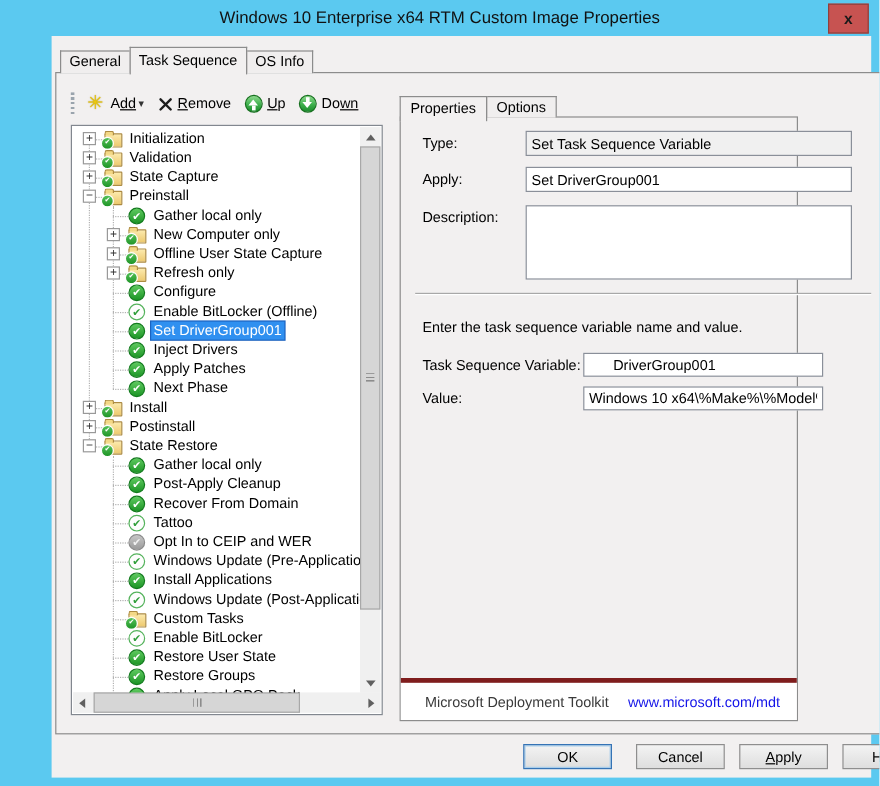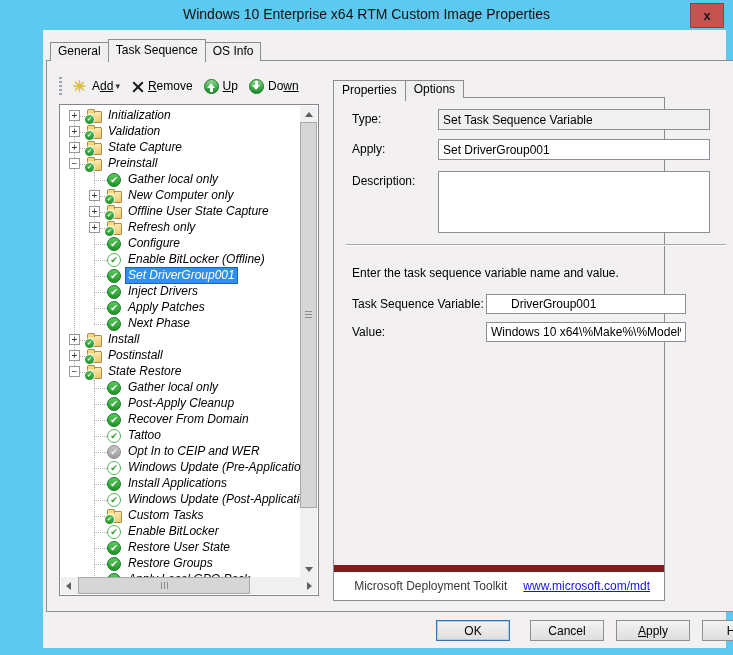--- a/index.html
+++ b/index.html
@@ -54,21 +54,21 @@
   .trow { position:relative; height:16px; }
   .trow::before { content:""; position:absolute; top:8px; border-top:1px dotted #b2b2b2; }
   .lvl0.trow::before { left:13px; width:11px; }
   .lvl1.trow::before { left:33px; width:13px; }
   .expand { position:absolute; top:2px; width:11px; height:11px; background:#fff; border:1px solid #999; font-size:10px; line-height:9px; text-align:center; z-index:2; color:#333; }
   .lvl0 .expand { left:8px; }
   .lvl1 .expand { left:28px; }
   .ticon { position:absolute; top:1px; z-index:2; }
   .lvl0 .ticon { left:26px; }
   .lvl1 .ticon { left:46px; }
-  .tlabel { position:absolute; top:0px; line-height:15px; white-space:nowrap; padding:0 2px; z-index:1;font-style:italic; }
+  .tlabel { position:absolute; top:0px; line-height:15px; white-space:nowrap; padding:0 2px; z-index:1; }
   .lvl0 .tlabel { left:45px; }
   .lvl1 .tlabel { left:65px; }
   .trow.sel .tlabel { background:#3090f0; color:#fff; box-shadow:0 0 0 1px #1b63c0; }
 
   .icon-folder { width:15px; height:12px; top:3px; background:linear-gradient(180deg,#fceaad,#edc96f); border:1px solid #ad8b41; border-radius:1px; position:absolute; }
   .icon-folder::before { content:""; position:absolute; top:-3px; left:-1px; width:6px; height:3px; background:#f3d886; border:1px solid #ad8b41; border-bottom:none; border-radius:2px 2px 0 0; }
   .icon-folder::after { content:"\2714"; position:absolute; left:-4px; bottom:-3px; width:9px; height:9px; border-radius:50%; background:linear-gradient(#54c158,#1f9427); color:#fff; font-size:6px; line-height:9px; text-align:center; border:1px solid #fdfdfd; }
   .icon-check, .icon-check-outline, .icon-check-gray { width:14px; height:14px; border-radius:50%; text-align:center; }
   .icon-check::before, .icon-check-outline::before, .icon-check-gray::before { content:"\2714"; font-size:9px; line-height:13px; display:block; }
   .icon-check { background:linear-gradient(180deg,#5ec95f,#1d9526); border:1px solid #137b1e; }
@@ -99,23 +99,23 @@
   .sub-page { position:absolute; left:286px; top:36px; width:332px; height:504px; border:1px solid #8c8c8c; background:#f2f0f0; }
 
   .f-label { position:absolute; left:18px; }
   .txt { position:absolute; left:104px; width:272px; height:21px; border:1px solid #8a8f99; background:#fff; font-family:"Liberation Sans",sans-serif; font-size:12px; padding:1px 4px; }
   .txt.ro { background:#f0f0f0; }
   .desc { position:absolute; left:104px; top:73px; width:272px; height:62px; border:1px solid #8a8f99; background:#fff; resize:none; font-family:"Liberation Sans",sans-serif; font-size:12px; }
   .divider { position:absolute; left:12px; top:146px; width:380px; border-top:1px solid #a8a8a8; border-bottom:1px solid #fff; }
   .instruction { position:absolute; left:18px; top:168px; }
   .txt2 { position:absolute; left:152px; width:200px; height:20px; border:1px solid #8a8f99; background:#fff; font-family:"Liberation Sans",sans-serif; font-size:12px; padding:1px 4px; }
 
-  .footer { position:absolute; left:0; right:0; bottom:0; height:35px; background:#fff; border-top:7px solid #7f1d1d; display:flex; align-items:center; justify-content:flex-end; gap:16px; padding-right:14px; }
+  .footer { position:absolute; left:0; right:0; bottom:0; height:35px; background:#fff; border-top:4px solid #7f1d1d; display:flex; align-items:center; justify-content:flex-end; gap:16px; padding-right:14px; }
   .footer-text { color:#3a3a3a; }
-  .footer-link { color:#1414e8; text-decoration:underline; cursor:pointer; }
+  .footer-link { color:#1414e8; cursor:pointer; }
 
   
   .btn { position:absolute; top:590px; width:74px; height:21px; background:linear-gradient(180deg,#f3f3f3,#dedede); border:1px solid #8e8e8e; font-family:"Liberation Sans",sans-serif; font-size:12px; text-align:center; cursor:default; }
   .btn.ok { left:393px; border:1px solid #3573b5; box-shadow:0 0 0 1px #a9cdea inset; }
   .btn.cancel { left:487px; }
   .btn.apply { left:573px; }
   .btn.help { left:659px; }
 </style>
 </head>
 <body>

